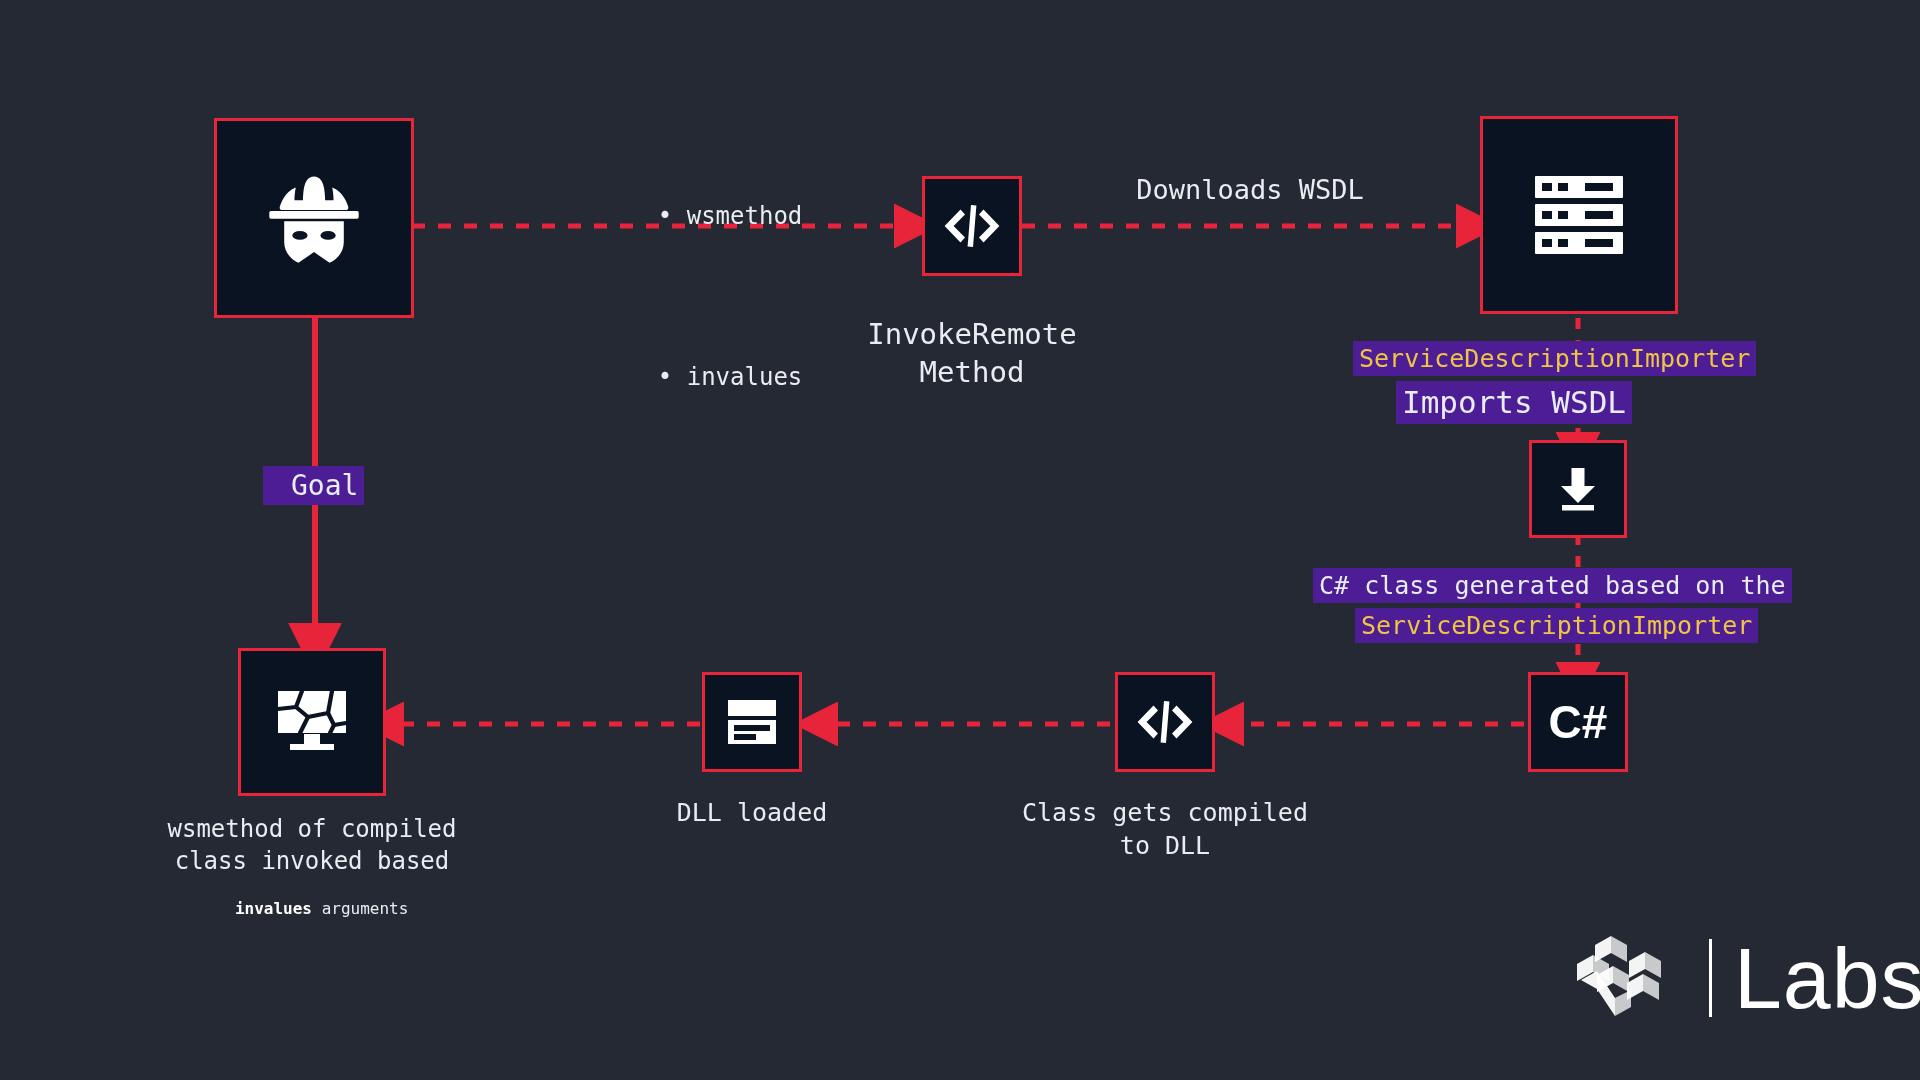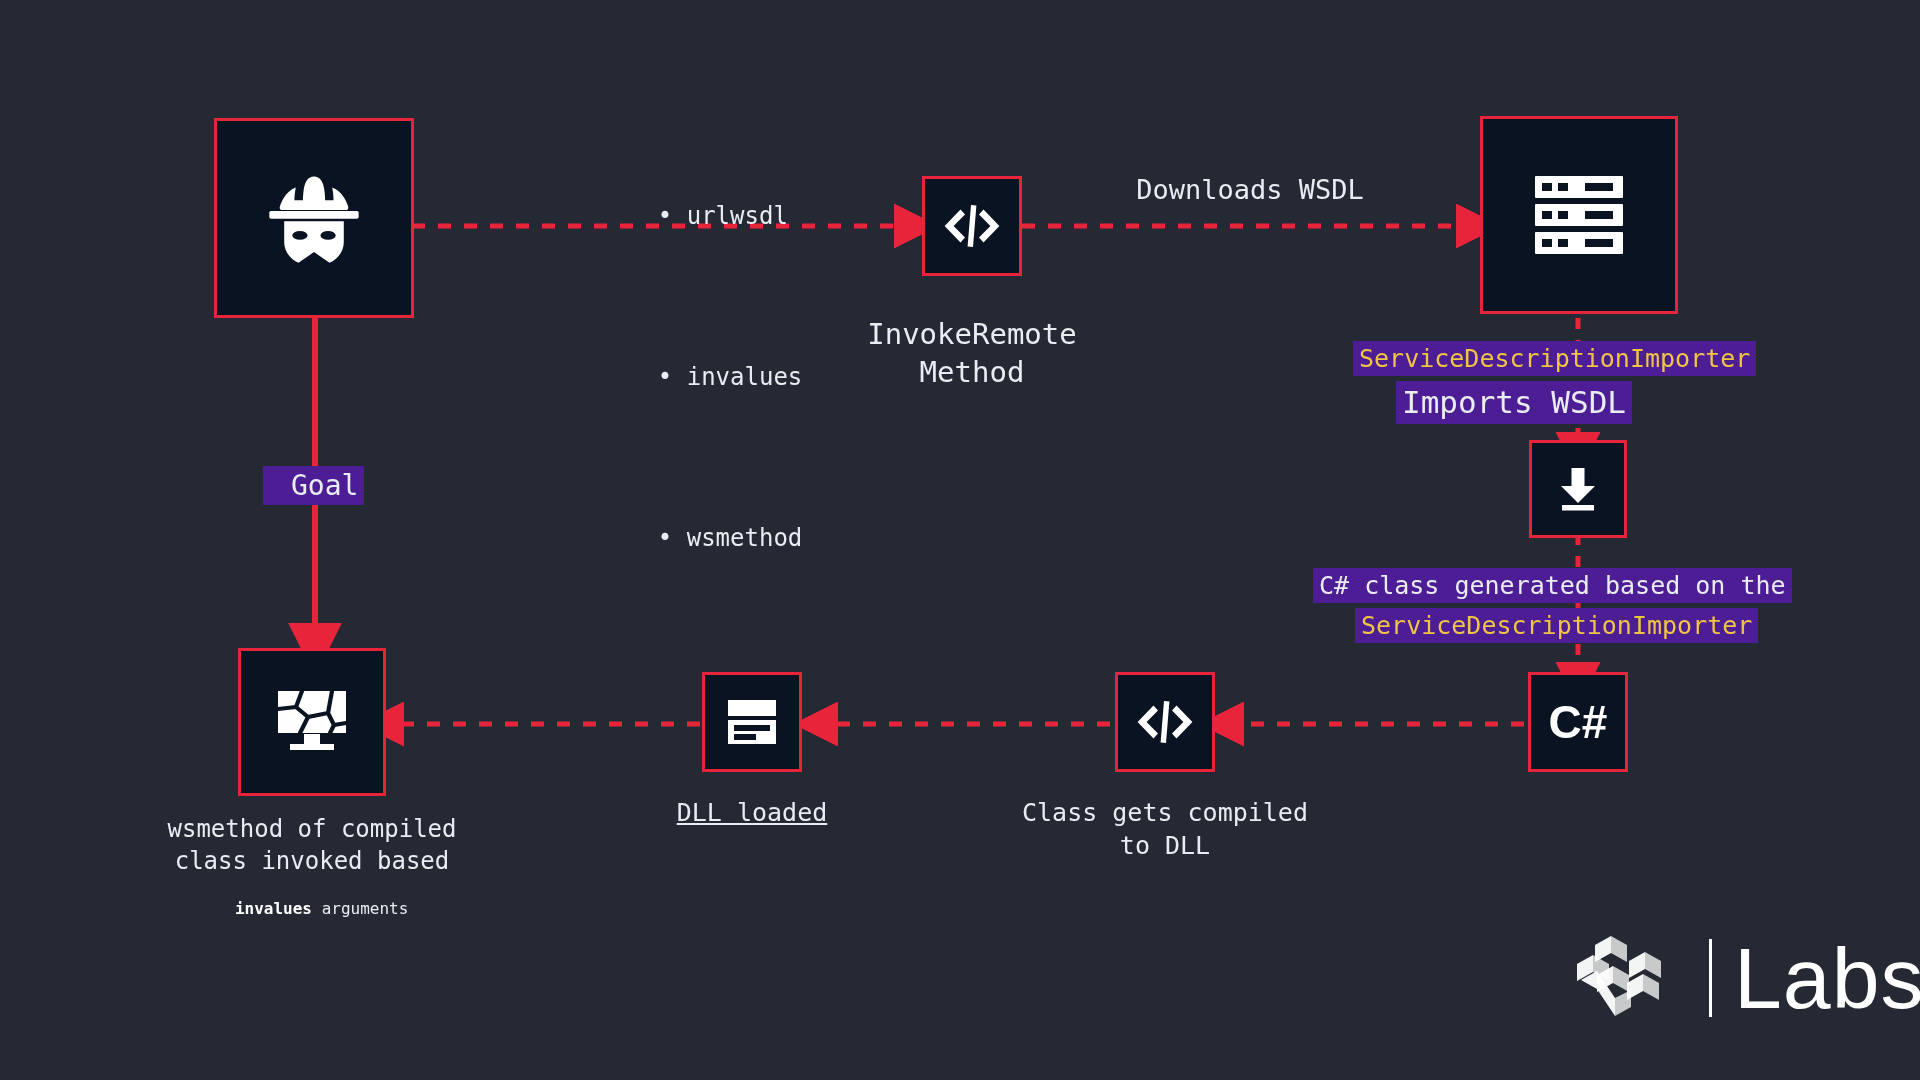--- a/index.html
+++ b/index.html
@@ -139,27 +139,24 @@
       <rect fill="#ffffff" x="5" y="24.8" width="54" height="4.6" rx="1"></rect>
       <path fill="#ffffff" d="M14 31h36v12.5c0 6-4 10.6-8.6 12.6L32 49.6l-9.4 6.5C18 54.1 14 49.5 14 43.5V31z"></path>
       <ellipse fill="#0a1322" cx="23.5" cy="39.5" rx="4.6" ry="2.6"></ellipse>
       <ellipse fill="#0a1322" cx="40.5" cy="39.5" rx="4.6" ry="2.6"></ellipse>
     </svg>
   </span>
 </div>
 
 <div class="bullets" style="left:600px; top:104px; font-size:24px;">
   <div>
-    <span>•&nbsp;</span><span>urlwsdl</span>
+    <span>•&nbsp;</span><span>wsmethod</span>
   </div>
   <div>
     <span>•&nbsp;</span><span>invalues</span>
-  </div>
-  <div>
-    <span>•&nbsp;</span><span>wsmethod</span>
   </div>
 </div>
 
 <div class="node" style="left:922px; top:176px; width:100px; height:100px;">
   <span>
     <svg width="58" height="48" viewBox="0 0 58 48">
       <path fill="#ffffff" d="M17.5 7.5 L22 12.4 L10.6 24 L22 35.6 L17.5 40.5 L1.6 24 z"></path>
       <path fill="#ffffff" d="M40.5 7.5 L56.4 24 L40.5 40.5 L36 35.6 L47.4 24 L36 12.4 z"></path>
       <path fill="#ffffff" d="M33.4 3.6 L28 3.0 L24.6 44.4 L30 45 z"></path>
     </svg>
@@ -227,21 +224,21 @@
 <div class="node" style="left:702px; top:672px; width:100px; height:100px;">
   <span>
     <svg width="52" height="48" viewBox="0 0 52 48">
       <rect fill="#ffffff" x="2" y="2" width="48" height="16"></rect>
       <rect fill="#ffffff" x="2" y="22" width="48" height="24"></rect>
       <rect fill="#0a1322" x="8" y="27" width="36" height="6"></rect>
       <rect fill="#0a1322" x="8" y="36" width="22" height="6"></rect>
     </svg>
   </span>
 </div>
-<div class="caption" style="left:602px; top:797px; width:300px; font-size:25px;text-decoration:underline;">DLL loaded</div>
+<div class="caption" style="left:602px; top:797px; width:300px; font-size:25px;">DLL loaded</div>
 
 <div class="node" style="left:238px; top:648px; width:148px; height:148px;">
   <span>
     <svg width="76" height="70" viewBox="0 0 76 70">
       <path fill="#ffffff" d="M4 4 h68 v42 H4 z"></path>
       <g stroke="#0a1322" stroke-width="4.2" fill="none" stroke-linecap="round" stroke-linejoin="round">
         <path d="M28 4 L22 20 L4 22"></path>
         <path d="M22 20 L34 30 L26 46"></path>
         <path d="M34 30 L54 26 L58 4"></path>
         <path d="M54 26 L60 38 L72 36"></path>

